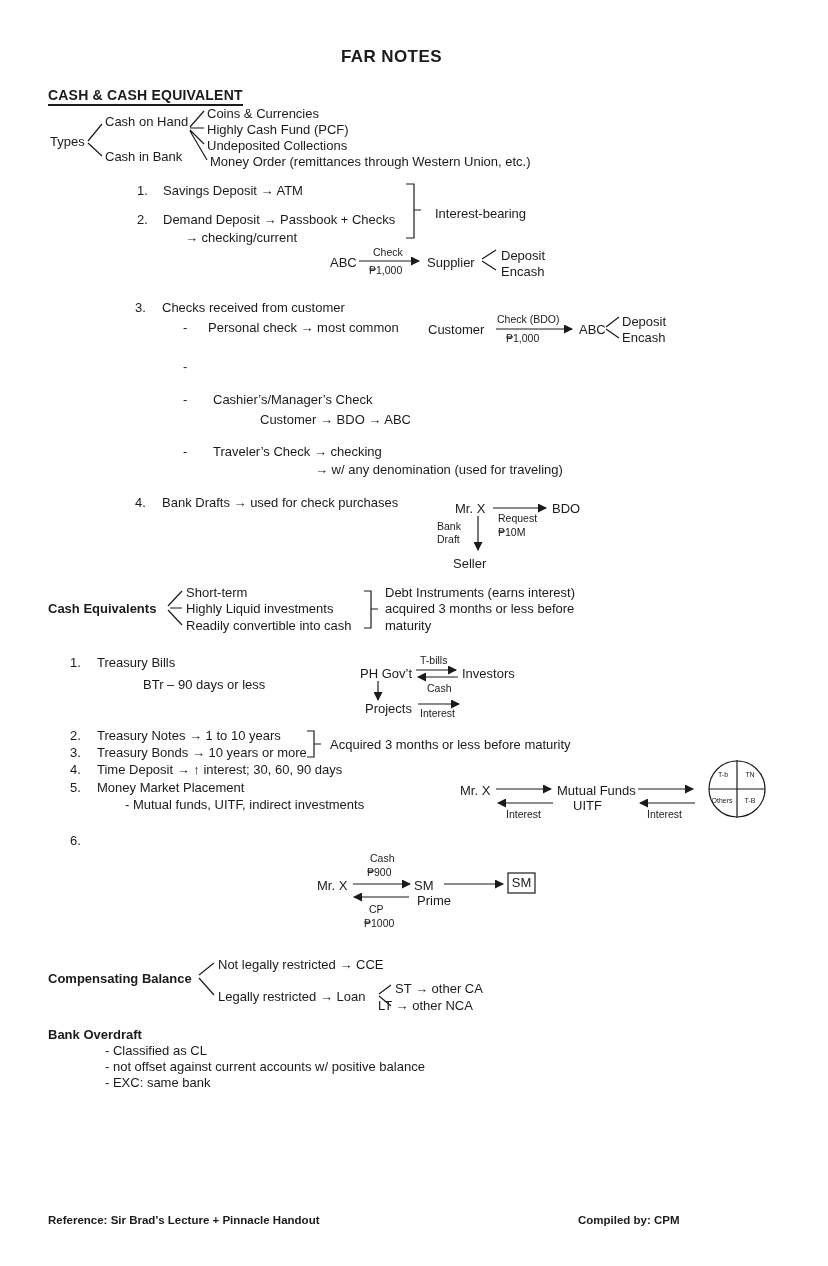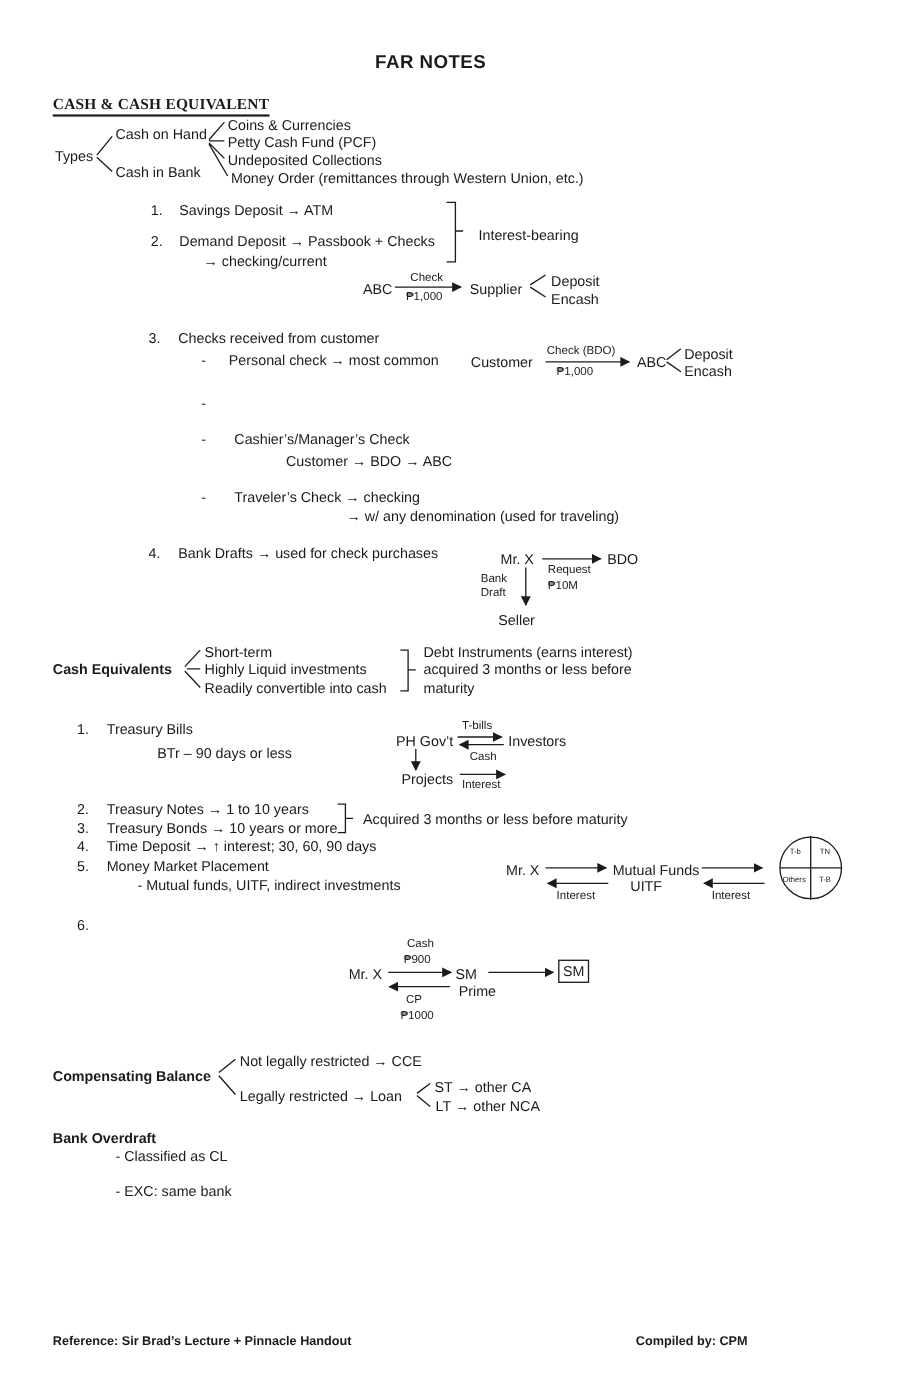--- a/index.html
+++ b/index.html
@@ -8,21 +8,21 @@
   #page {
     position:relative; width:828px; height:1266px; margin:0 auto;
     background:#ffffff; color:#1b1b1b; overflow:hidden;
   }
   .t { position:absolute; font-size:13px; line-height:15px; white-space:nowrap; color:#1b1b1b; }
   .s { font-size:10.5px; line-height:12px; }
   .b { font-weight:700; }
   .tiny { font-size:7px; line-height:8px; }
   .ctr { transform:translate(-50%,-50%); }
   .doc-title { font-size:17px; font-weight:700; letter-spacing:.4px; }
-  .heading { font-size:14px; font-weight:700; border-bottom:2px solid #1b1b1b; padding-bottom:1px; letter-spacing:.2px;font-family:Liberation Serif, serif; }
+  .heading { font-size:14px; font-weight:700; border-bottom:2px solid #1b1b1b; padding-bottom:1px; letter-spacing:.2px; }
   .smbox { width:27px; height:20px; text-align:center; line-height:20px; }
   svg.overlay { position:absolute; left:0; top:0; width:828px; height:1266px; }
 </style>
 </head>
 <body>
 
 <div id="page">
 
   <svg class="overlay" xmlns="http://www.w3.org/2000/svg">
     <defs>
@@ -93,21 +93,21 @@
     </g>
   </svg>
 
   <div class="t doc-title" style="left:341px;top:49px">FAR NOTES</div>
   <div class="t heading" style="left:48px;top:88px">CASH &amp; CASH EQUIVALENT</div>
 
   <div class="t" style="left:50px;top:134px">Types</div>
   <div class="t" style="left:105px;top:114px">Cash on Hand</div>
   <div class="t" style="left:105px;top:149px">Cash in Bank</div>
   <div class="t" style="left:207px;top:106px">Coins &amp; Currencies</div>
-  <div class="t" style="left:207px;top:122px">Petty Cash Fund (PCF)</div>
+  <div class="t" style="left:207px;top:122px">Highly Cash Fund (PCF)</div>
   <div class="t" style="left:207px;top:138px">Undeposited Collections</div>
   <div class="t" style="left:210px;top:154px">Money Order (remittances through Western Union, etc.)</div>
 
   <div class="t" style="left:137px;top:183px">1.</div>
   <div class="t" style="left:163px;top:183px">Savings Deposit → ATM</div>
   <div class="t" style="left:137px;top:212px">2.</div>
   <div class="t" style="left:163px;top:212px">Demand Deposit → Passbook + Checks</div>
   <div class="t" style="left:185px;top:230px">→ checking/current</div>
   <div class="t" style="left:435px;top:206px">Interest-bearing</div>
 
@@ -193,22 +193,23 @@
   <div class="t" style="left:414px;top:878px">SM</div>
   <div class="t" style="left:417px;top:893px">Prime</div>
   <div class="t s" style="left:369px;top:903px">CP</div>
   <div class="t s" style="left:364px;top:917px">₱1000</div>
   <div class="t smbox" style="left:508px;top:873px">SM</div>
 
   <div class="t b" style="left:48px;top:971px">Compensating Balance</div>
   <div class="t" style="left:218px;top:957px">Not legally restricted → CCE</div>
   <div class="t" style="left:218px;top:989px">Legally restricted → Loan</div>
   <div class="t" style="left:395px;top:981px">ST → other CA</div>
-  <div class="t" style="left:396px;top:998px">LT → other NCA</div>
+  <div class="t" style="left:378px;top:998px">LT → other NCA</div>
 
   <div class="t b" style="left:48px;top:1027px">Bank Overdraft</div>
   <div class="t" style="left:105px;top:1043px">- Classified as CL</div>
+  <div class="t" style="left:105px;top:1059px">- not offset against current accounts w/ positive balance</div>
   <div class="t" style="left:105px;top:1075px">- EXC: same bank</div>
 
   <div class="t b" style="left:48px;top:1213px;font-size:11.5px">Reference: Sir Brad’s Lecture + Pinnacle Handout</div>
   <div class="t b" style="left:578px;top:1213px;font-size:11.5px">Compiled by: CPM</div>
 
 </div>
 
 </body></html>

